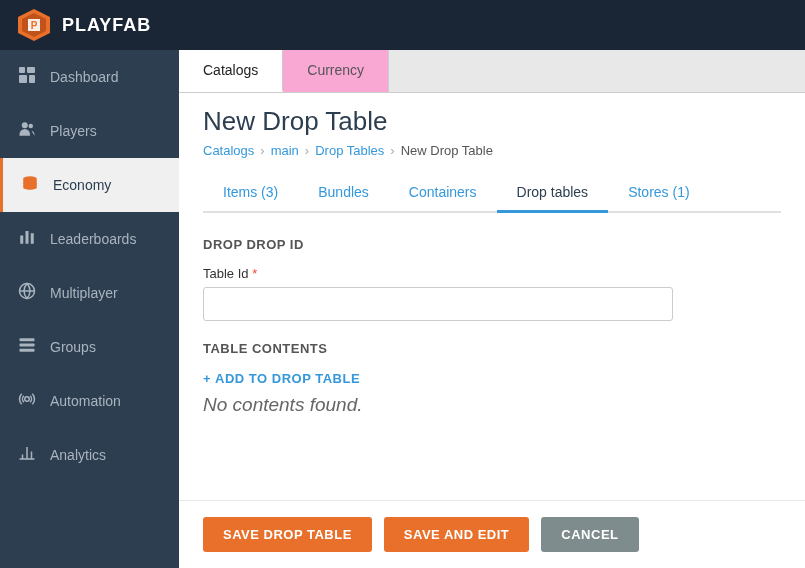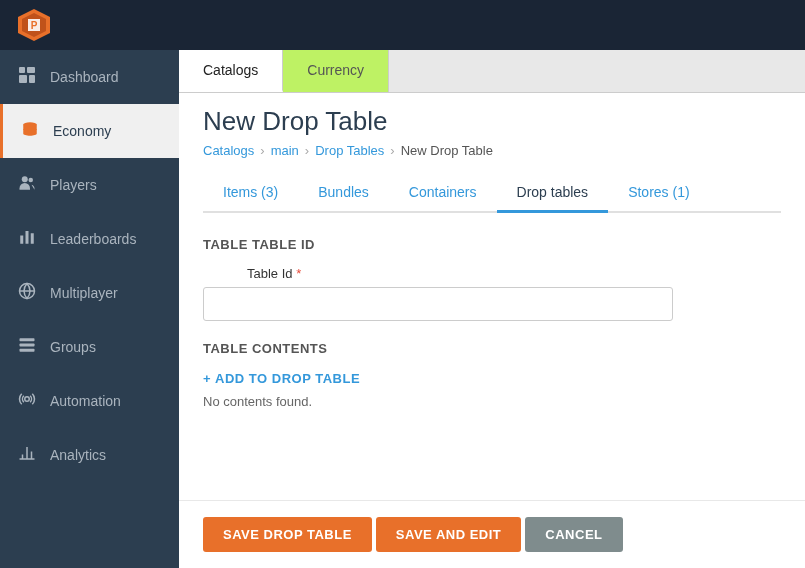--- a/index.html
+++ b/index.html
@@ -83,21 +83,21 @@
       display: flex;
       background: #e8e8e8;
       border-bottom: 1px solid #ccc;
       flex-shrink: 0;
     }
     .top-tab {
       padding: 12px 24px;
       cursor: pointer;
       font-size: 14px;
       color: #555;
-      background: #bef264;
+      background: #f9a8d4;
       border-right: 1px solid #ccc;
     }
     .top-tab.active {
       background: #fff;
       color: #222;
       font-weight: 500;
       border-bottom: 2px solid #fff;
     }
 
     
@@ -154,21 +154,20 @@
       font-size: 13px;
       font-weight: 700;
       color: #555;
       letter-spacing: 0.5px;
       margin-bottom: 14px;
     }
     .field-label {
       font-size: 13px;
       color: #333;
       margin-bottom: 6px;
-      margin-left: 44px;
     }
     .required-star { color: #e74c3c; }
     .text-input {
       width: 470px;
       height: 34px;
       border: 1px solid #ccc;
       border-radius: 3px;
       padding: 0 10px;
       font-size: 14px;
       outline: none;
@@ -182,28 +181,29 @@
       font-weight: 600;
       cursor: pointer;
       display: inline-flex;
       align-items: center;
       gap: 4px;
       text-transform: uppercase;
       letter-spacing: 0.5px;
       margin-bottom: 8px;
     }
     .no-contents {
-      font-size: 13px;
+      font-size: 19px;
       color: #666;
+      font-style: italic;
     }
 
     
     .footer-buttons {
       display: flex;
-      gap: 4px;
+      gap: 12px;
       padding: 16px 24px;
       background: #fff;
       border-top: 1px solid #e8e8e8;
       flex-shrink: 0;
     }
     .btn {
       padding: 10px 20px;
       font-size: 13px;
       font-weight: 700;
       letter-spacing: 0.5px;
@@ -225,57 +225,58 @@
 <body>
 
 <div class="top-nav">
   <div class="logo-area">
     <svg class="logo-icon" viewBox="0 0 36 36">
       <polygon points="18,2 34,10 34,26 18,34 2,26 2,10" fill="#e8702a"></polygon>
       <polygon points="18,6 30,12 30,24 18,30 6,24 6,12" fill="#c0521a"></polygon>
       <polygon points="12,12 24,12 24,24 12,24" fill="white" opacity="0.9"></polygon>
       <text x="18" y="22" text-anchor="middle" font-size="10" font-weight="bold" fill="#e8702a">P</text>
     </svg>
+    <span class="logo-text">PLAYFAB</span>
   </div>
 </div>
 
 <div class="main-layout">
 
   <nav class="sidebar">
     <div class="sidebar-item">
       <span class="sidebar-icon">
         <svg width="18" height="18" viewBox="0 0 18 18" fill="currentColor">
             <rect x="1" y="1" width="6" height="6" rx="1"></rect>
             <rect x="9" y="1" width="8" height="6" rx="1"></rect>
             <rect x="1" y="9" width="8" height="8" rx="1"></rect>
             <rect x="11" y="9" width="6" height="8" rx="1"></rect>
           </svg>
       </span>
       <span>Dashboard</span>
     </div>
-    <div class="sidebar-item active">
-      <span class="sidebar-icon">
-        <svg width="18" height="18" viewBox="0 0 24 24" fill="currentColor">
-            <ellipse cx="12" cy="6" rx="9" ry="3"></ellipse>
-            <path d="M3 6v6c0 1.66 4.03 3 9 3s9-1.34 9-3V6"></path>
-            <path d="M3 12v6c0 1.66 4.03 3 9 3s9-1.34 9-3v-6"></path>
-          </svg>
-      </span>
-      <span>Economy</span>
-    </div>
     <div class="sidebar-item">
       <span class="sidebar-icon">
         <svg width="18" height="18" viewBox="0 0 24 24" fill="currentColor">
             <circle cx="9" cy="7" r="4"></circle>
             <path d="M2 21v-2a7 7 0 0 1 7-7h0a7 7 0 0 1 7 7v2"></path>
             <circle cx="17" cy="8" r="3"></circle>
             <path d="M22 21v-1.5a5.5 5.5 0 0 0-4-5.3"></path>
           </svg>
       </span>
       <span>Players</span>
+    </div>
+    <div class="sidebar-item active">
+      <span class="sidebar-icon">
+        <svg width="18" height="18" viewBox="0 0 24 24" fill="currentColor">
+            <ellipse cx="12" cy="6" rx="9" ry="3"></ellipse>
+            <path d="M3 6v6c0 1.66 4.03 3 9 3s9-1.34 9-3V6"></path>
+            <path d="M3 12v6c0 1.66 4.03 3 9 3s9-1.34 9-3v-6"></path>
+          </svg>
+      </span>
+      <span>Economy</span>
     </div>
     <div class="sidebar-item">
       <span class="sidebar-icon">
         <svg width="18" height="18" viewBox="0 0 24 24" fill="currentColor">
             <rect x="3" y="10" width="4" height="11"></rect>
             <rect x="10" y="4" width="4" height="17"></rect>
             <rect x="17" y="7" width="4" height="14"></rect>
           </svg>
       </span>
       <span>Leaderboards</span>
@@ -360,21 +361,21 @@
         </div>
         <div class="sub-tab active">
           <span>Drop tables</span>
         </div>
         <div class="sub-tab">
           <span>Stores (1)</span>
         </div>
       </div>
 
       <div>
-        <div class="section-label">TABLE TABLE ID</div>
+        <div class="section-label">DROP DROP ID</div>
         <div class="field-label">
           <span>Table Id</span>
           <span class="required-star">*</span>
         </div>
         <input type="text" class="text-input" style="">
       </div>
 
       <div class="section-divider">
         <div class="section-label">TABLE CONTENTS</div>
         <div class="add-to-drop-link">

